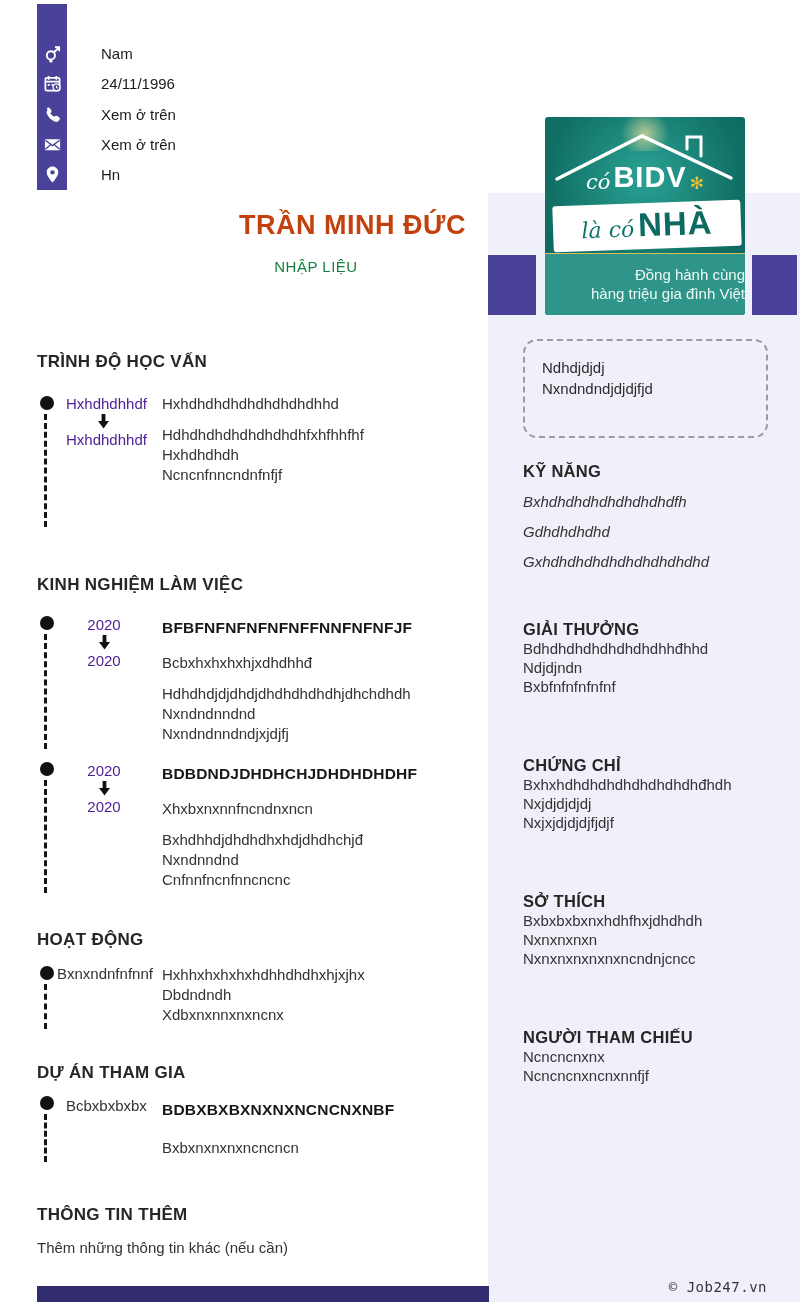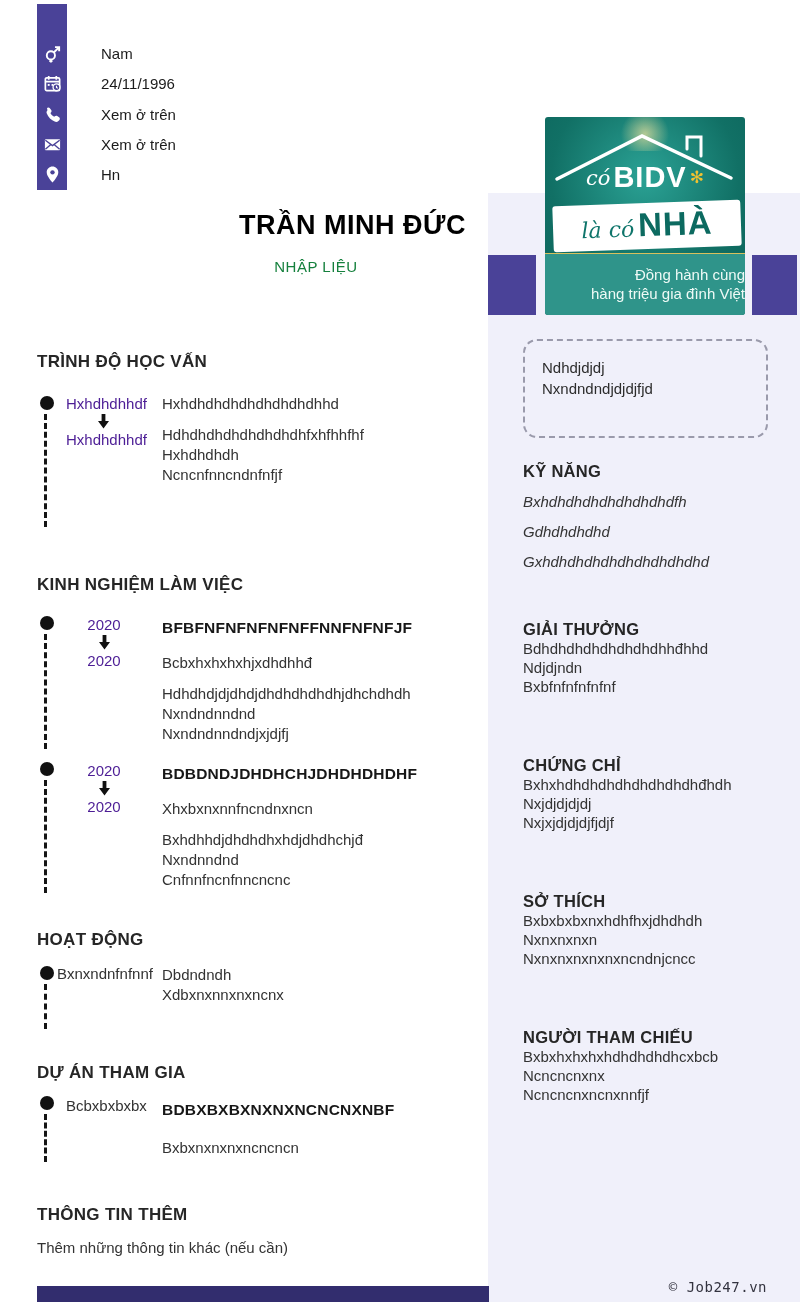--- a/index.html
+++ b/index.html
@@ -19,31 +19,31 @@
 
   
   .bar{left:37px;top:4px;width:30px;height:186px;background:#4a4298;}
   .contact{left:37px;top:4px;width:300px;height:186px;}
   .c-row{position:absolute;left:0;height:30px;display:flex;align-items:center;gap:28px;}
   .c-icon{width:30px;display:flex;justify-content:center;align-items:center;flex:0 0 30px;}
   .c-label{margin-left:6px;font-size:15px;color:#1b1b1b;white-space:nowrap;}
 
   
   .name{left:166px;top:210px;width:300px;text-align:right;font-size:27px;font-weight:bold;
-        color:#000000;letter-spacing:.5px;}
+        color:#c2410c;letter-spacing:.5px;}
   .subtitle{left:166px;top:258px;width:300px;text-align:center;font-size:15px;color:#15803d;
         letter-spacing:.5px;}
 
   
   .ad{left:545px;top:117px;width:200px;height:198px;overflow:hidden;border-radius:3px;
       background:radial-gradient(circle at 50% 30%,#2ba295 0%,#117065 55%,#0a5f57 100%);}
   .ad-roof{position:absolute;left:0;top:4px;}
   .ad-glow{position:absolute;left:70px;top:0;width:60px;height:34px;
       background:radial-gradient(circle,#ffe9a0aa 0%,#ffe9a000 70%);}
-  .ad-l1{position:absolute;left:12px;top:44px;width:176px;display:flex;align-items:center;
+  .ad-l1{position:absolute;left:12px;top:44px;width:176px;display:flex;align-items:flex-end;
       justify-content:center;gap:3px;white-space:nowrap;}
   .ad-script{font-family:"DejaVu Serif",serif;font-style:italic;color:#fff;font-size:21px;}
   .ad-bold1{font-size:29px;font-weight:bold;color:#fff;letter-spacing:1px;}
   .ad-flower{color:#f2c230;font-size:17px;}
   .ad-l2{position:absolute;left:8px;top:86px;width:184px;text-align:center;
       background:#ffffff;transform:rotate(-2deg);padding:3px 2px 5px 2px;border-radius:3px;
       white-space:nowrap;}
   .ad-script2{font-family:"DejaVu Serif",serif;font-style:italic;color:#0f756b;font-size:22px;margin-right:4px;}
   .ad-bold2{font-size:33px;font-weight:bold;color:#0c6a60;letter-spacing:1px;}
   .ad-band{position:absolute;left:0;bottom:0;width:200px;height:62px;background:#2f948a;
@@ -210,20 +210,21 @@
   <div class="e-desc">Bxhdhhdjdhdhdhxhdjdhdhchjđ</div>
   <div class="e-desc">Nxndnndnd</div>
   <div class="e-desc">Cnfnnfncnfnncncnc</div>
 </div>
 
 <div class="abs h-left" style="left:37px;top:930px">HOẠT ĐỘNG</div>
 <div class="abs dot" style="left:40px;top:966px"></div>
 <div class="abs tl" style="left:44px;top:984px;height:45px"></div>
 <div class="abs plain" style="left:57px;top:965px">Bxnxndnfnfnnf</div>
 <div class="abs" style="left:162px;top:965px;width:310px">
+  <div class="e-desc">Hxhhxhxhxhxhdhhdhdhxhjxjhx</div>
   <div class="e-desc">Dbdndndh</div>
   <div class="e-desc">Xdbxnxnnxnxncnx</div>
 </div>
 
 <div class="abs h-left" style="left:37px;top:1063px">DỰ ÁN THAM GIA</div>
 <div class="abs dot" style="left:40px;top:1096px"></div>
 <div class="abs tl" style="left:44px;top:1114px;height:48px"></div>
 <div class="abs plain" style="left:66px;top:1097px">Bcbxbxbxbx</div>
 <div class="abs" style="left:162px;top:1097px;width:310px">
   <div class="e-title" style="margin-bottom:20px">BDBXBXBXNXNXNCNCNXNBF</div>
@@ -261,19 +262,18 @@
 
 <div class="abs tight" style="left:523px;top:892px;width:270px">
   <div class="h-right">SỞ THÍCH</div>
   <div class="r-item">Bxbxbxbxnxhdhfhxjdhdhdh</div>
   <div class="r-item">Nxnxnxnxn</div>
   <div class="r-item">Nxnxnxnxnxnxncndnjcncc</div>
 </div>
 
 <div class="abs tight" style="left:523px;top:1028px;width:270px">
   <div class="h-right">NGƯỜI THAM CHIẾU</div>
-  <div class="r-item">Bxbxhxhxhxhdhdhdhdhcxbcb</div>
   <div class="r-item">Ncncncnxnx</div>
   <div class="r-item">Ncncncnxncnxnnfjf</div>
 </div>
 
 <div class="abs footer-bar"></div>
 <div class="abs copyright">© Job247.vn</div>
 
 </body></html>

